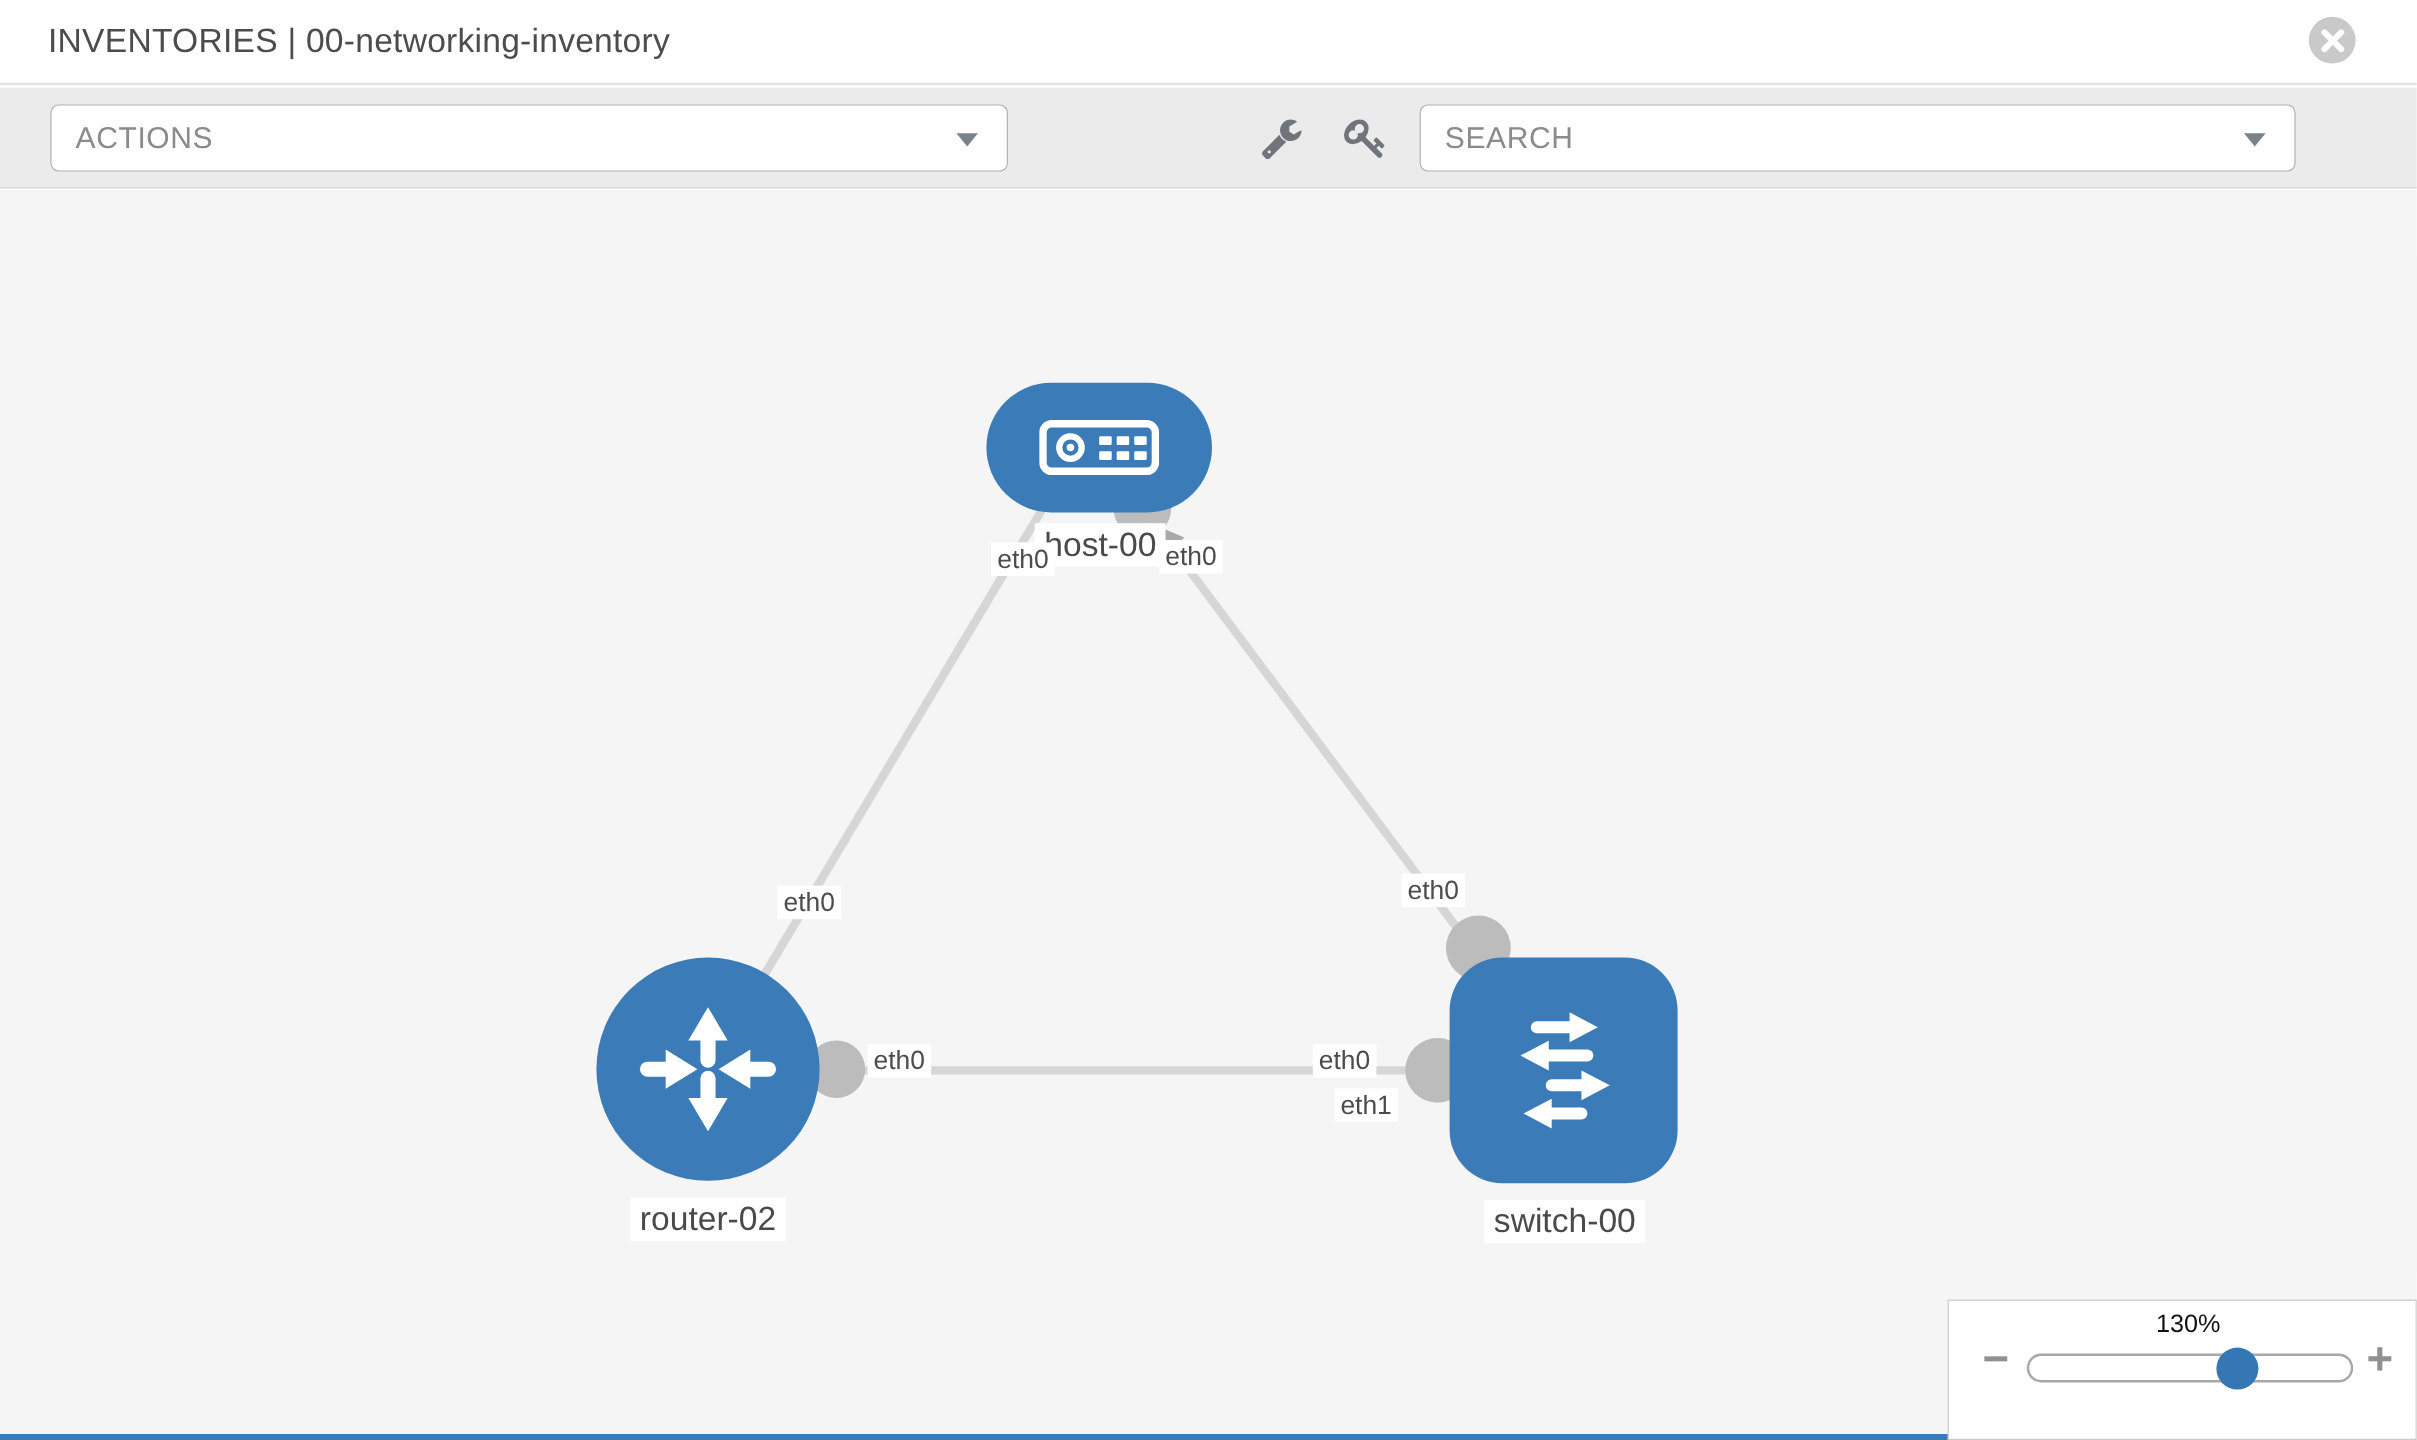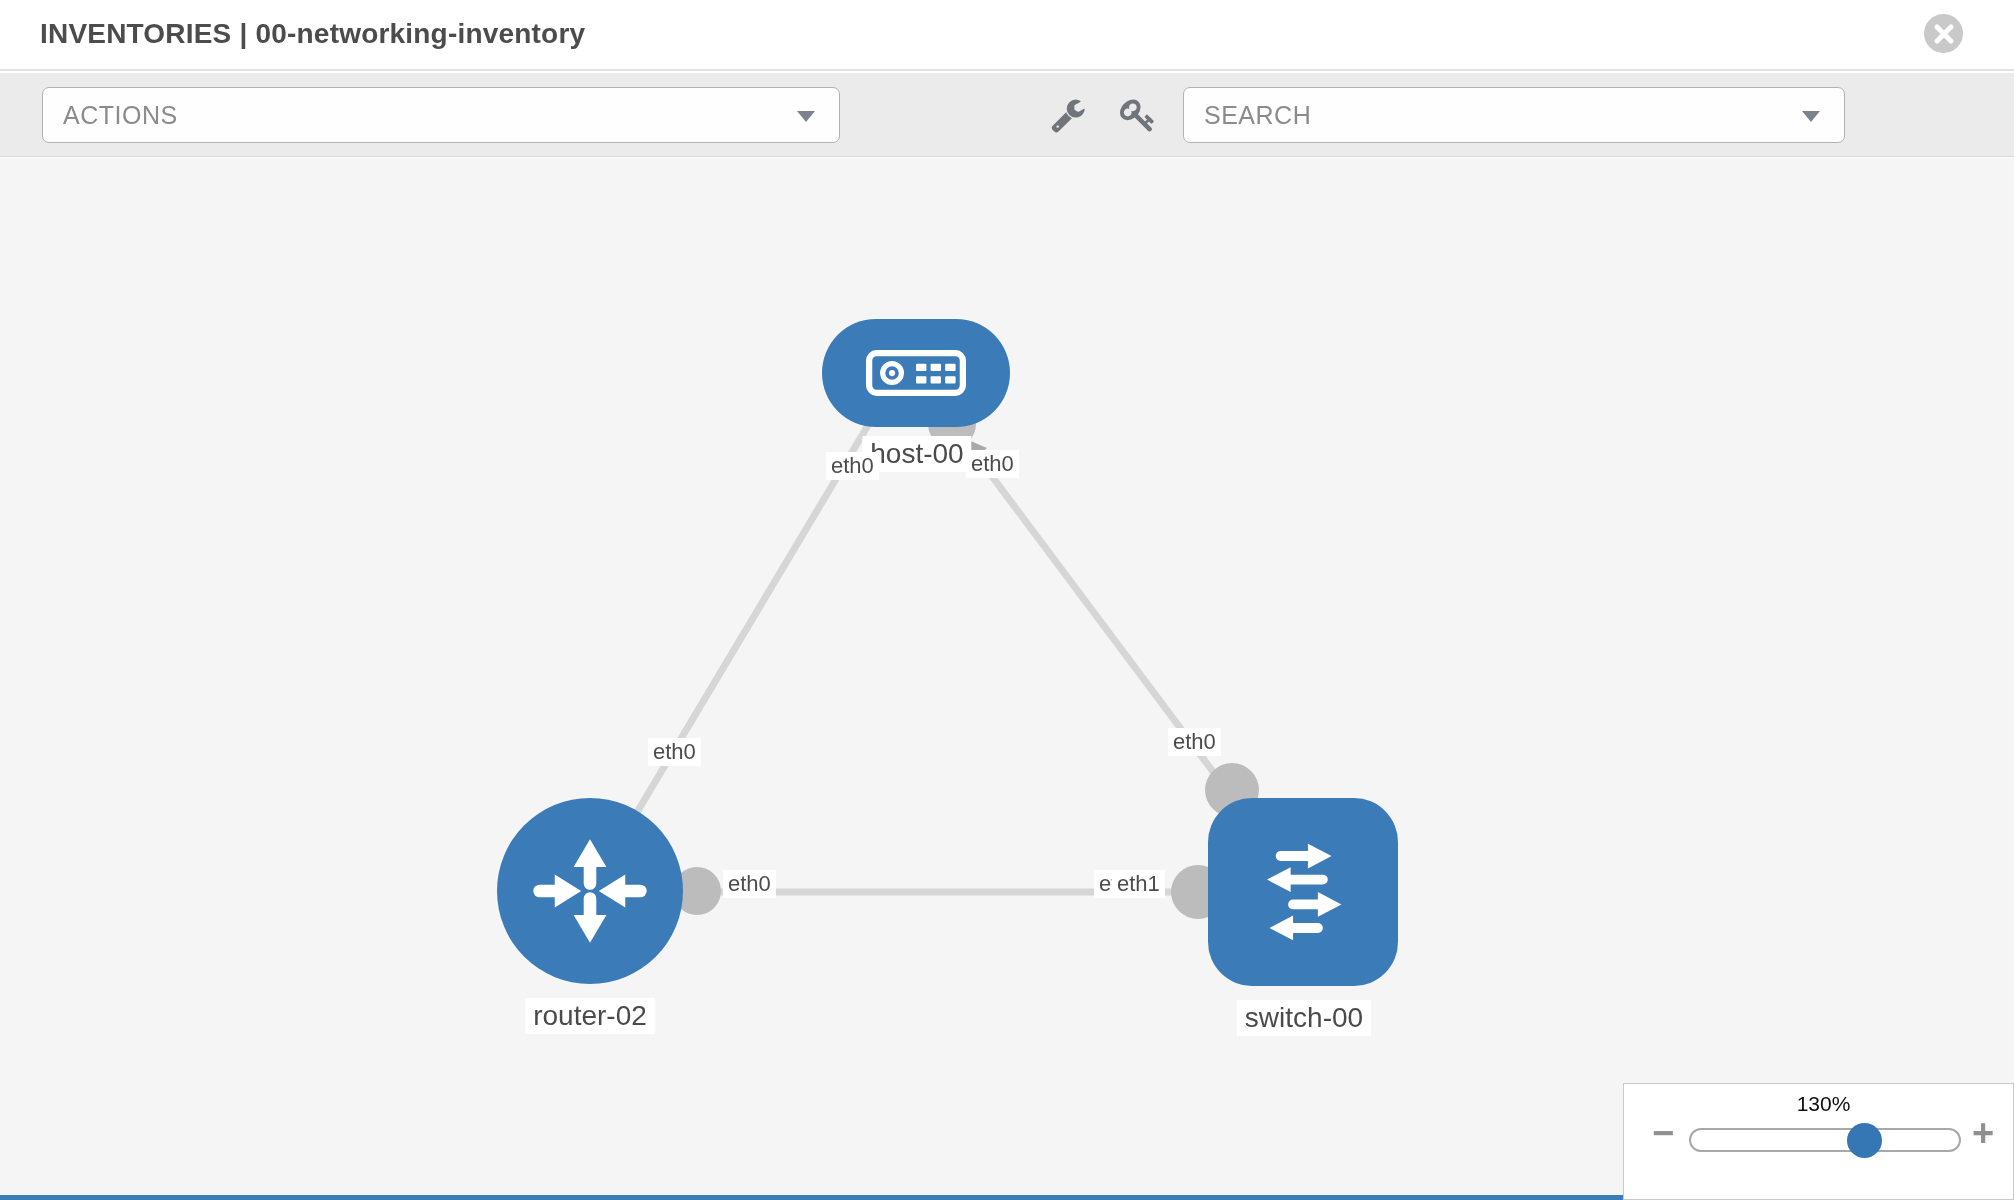--- a/index.html
+++ b/index.html
@@ -3,38 +3,38 @@
 <meta charset="utf-8">
 <style>
   * { margin:0; padding:0; box-sizing:border-box; }
   html,body { width:2014px; height:1200px; overflow:hidden;
               font-family:"Liberation Sans", sans-serif; background:#ffffff; }
   .stage { position:relative; width:2014px; height:1200px; }
 
   
   .header { position:absolute; left:0; top:0; width:2014px; height:71px;
             background:#ffffff; border-bottom:2px solid #e2e2e2; }
-  .header-title { position:absolute; left:40px; top:18px; font-size:28px; font-weight:700;
+  .header-title { position:absolute; left:40px; top:18px; font-size:28px; font-weight:400;
                   color:#4c4c4c; letter-spacing:0.2px; }
   .close-btn { position:absolute; left:1924px; top:14px; width:39px; height:39px;
                border-radius:50%; background:#c9c9c9; display:flex; align-items:center;
                justify-content:center; cursor:pointer; }
 
   
   .toolbar { position:absolute; left:0; top:73px; width:2014px; height:84px;
              background:#ebebeb; border-bottom:1px solid #d6d6d6; }
   .combo { position:absolute; top:14px; height:56px; background:#fefefe;
            border:1px solid #b2b2b2; border-radius:7px; }
   .combo-label { position:absolute; left:20px; top:0; line-height:54px; font-size:25px;
                  color:#8b8b8b; letter-spacing:0.5px; }
   .caret-down { position:absolute; right:24px; top:23px; width:0; height:0;
                 border-left:9px solid transparent; border-right:9px solid transparent;
                 border-top:11px solid #7c828b; }
   .combo-actions { left:42px;  width:798px; }
-  .combo-search  { left:1183px; width:662px; }
+  .combo-search  { left:1183px; width:730px; }
   .tool-icon { position:absolute; top:24px; width:36px; height:36px; cursor:pointer; }
   .tool-wrench { left:1050px; }
   .tool-key    { left:1120px; }
 
   
   .canvas { position:absolute; left:0; top:158px; width:2014px; height:1042px;
             background:#f5f5f5; }
   .net-svg { position:absolute; left:0; top:0; z-index:1; }
 
   .node { position:absolute; z-index:2; background:#3b7cb8; display:flex;
@@ -51,21 +51,21 @@
   .lbl-switch { left:1304px; top:842px; }
 
   .iface-label { position:absolute; z-index:3; background:#ffffff; color:#4c4c4c;
                  font-size:22px; padding:1px 5px; white-space:nowrap;text-align:center; }
   .if-host-left    { left:826px;  top:294px; }
   .if-host-right   { left:966px;  top:292px; }
   .if-router-top   { left:648px;  top:580px; }
   .if-switch-top   { left:1168px; top:570px; }
   .if-router-right { left:723px;  top:712px; }
   .if-switch-back  { left:1094px; top:712px; z-index:3; }
-  .if-switch-front { left:1112px; top:712px; z-index:4; }
+  .if-switch-front { left:1112px; top:749px; z-index:4; }
 
   
   .zoom-panel { position:absolute; left:1623px; top:1083px; width:391px; height:117px;
                 background:#ffffff; border:1px solid #c9c9c9; z-index:5;padding-left:26px; }
   .zoom-level { position:absolute; left:0; top:8px; width:100%; text-align:center;
                 padding-left:10px; font-size:21px; color:#111111; }
   .zoom-minus, .zoom-plus { position:absolute; top:30px; font-size:38px; font-weight:900;
                 color:#909090; cursor:pointer; line-height:38px; }
   .zoom-minus { left:28px; }
   .zoom-plus  { left:348px; }

